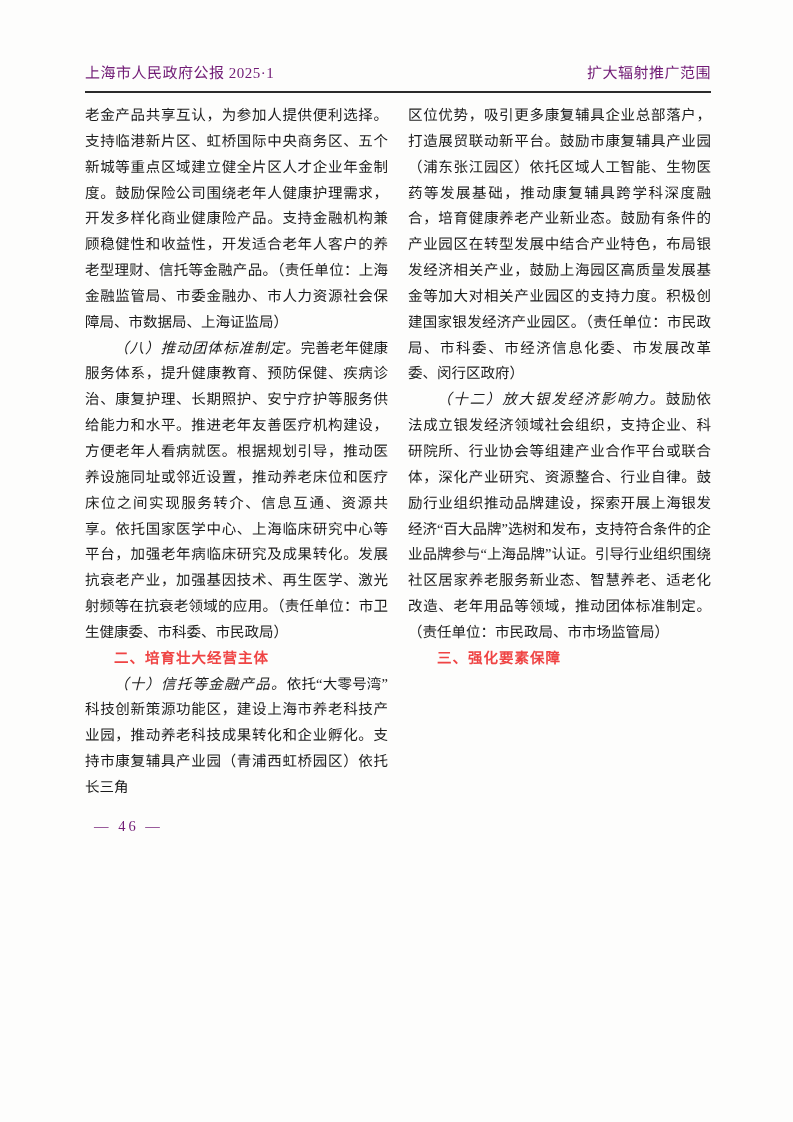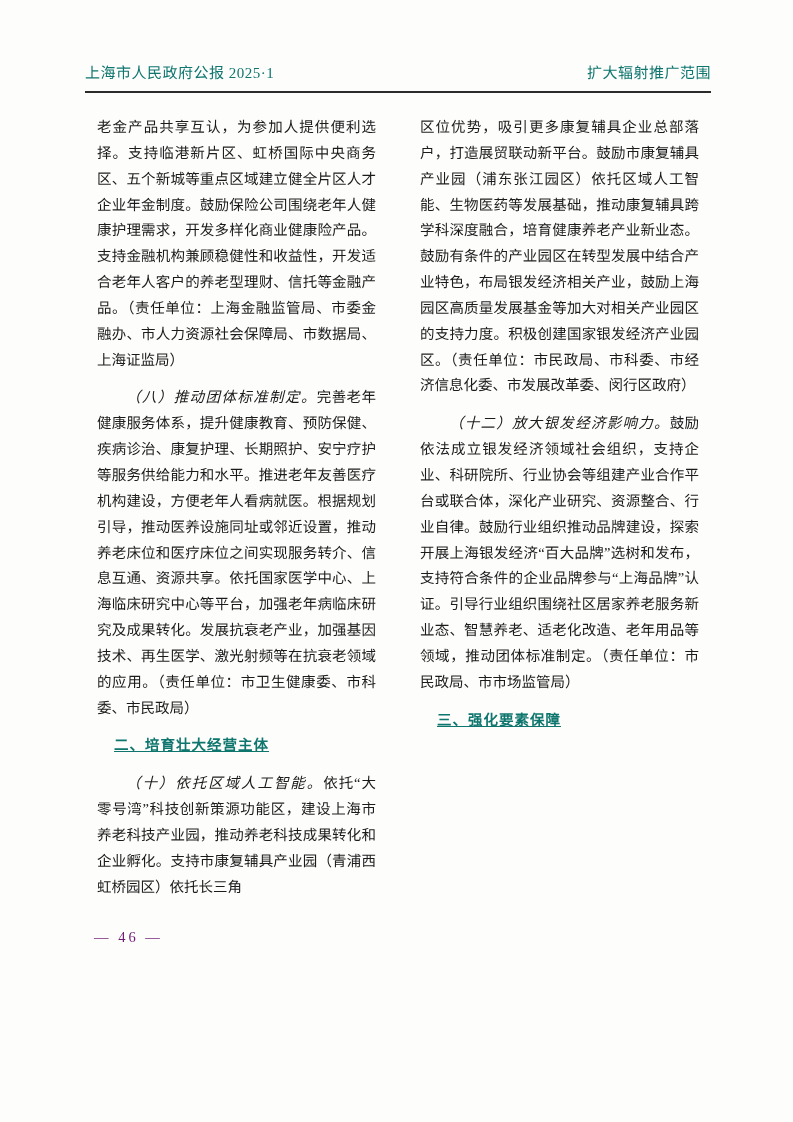--- a/index.html
+++ b/index.html
@@ -20,58 +20,57 @@
   .margin-box{
     margin:0 82px 0 85px; 
   }
   .header{
     padding-top:61px;
     display:flex;
     justify-content:space-between;
     align-items:baseline;
     font-size:15px;
     letter-spacing:0.5px;
-    color:#0f766e;
+    color:#701a75;
   }
   .rule{
     margin-top:9px;
     border-bottom:2px solid #2b2b2b;
     height:0;
   }
   .columns{
     display:flex;
     justify-content:space-between;
     margin-top:10px;
   }
   .col{
     width:303px;
     font-size:14.5px;
     line-height:25.85px;
     text-align:justify;
     text-justify:inter-character;
     color:#1b1b1b;
   }
   .col p.para{
-    margin:12px;
+    margin:0;
   }
   .col p.para.indent{
     text-indent:2em;
   }
   .lead{
     font-style:italic;
     letter-spacing:1px;
   }
   .heading{
     font-family:"Liberation Sans","DejaVu Sans",sans-serif;
     font-weight:bold;
     text-indent:2em;
     line-height:25.85px;
     letter-spacing:1px;
-    color:#0f766e;
-    text-decoration:underline;
+    color:#ef4444;
   }
   .footer{
     margin-top:17px;
     padding-left:9px;
     font-size:14.5px;
     letter-spacing:3px;
     color:#701a75;
   }
 </style>
 </head>
@@ -82,21 +81,21 @@
     <div class="header">
       <span>上海市人民政府公报 2025·1</span>
       <span>扩大辐射推广范围</span>
     </div>
     <div class="rule"></div>
     <div class="columns">
       <div class="col" id="col-left">
           <p class="para">老金产品共享互认，为参加人提供便利选择。支持临港新片区、虹桥国际中央商务区、五个新城等重点区域建立健全片区人才企业年金制度。鼓励保险公司围绕老年人健康护理需求，开发多样化商业健康险产品。支持金融机构兼顾稳健性和收益性，开发适合老年人客户的养老型理财、信托等金融产品。（责任单位：上海金融监管局、市委金融办、市人力资源社会保障局、市数据局、上海证监局）</p>
           <p class="para indent"><span class="lead">（八）推动团体标准制定。</span>完善老年健康服务体系，提升健康教育、预防保健、疾病诊治、康复护理、长期照护、安宁疗护等服务供给能力和水平。推进老年友善医疗机构建设，方便老年人看病就医。根据规划引导，推动医养设施同址或邻近设置，推动养老床位和医疗床位之间实现服务转介、信息互通、资源共享。依托国家医学中心、上海临床研究中心等平台，加强老年病临床研究及成果转化。发展抗衰老产业，加强基因技术、再生医学、激光射频等在抗衰老领域的应用。（责任单位：市卫生健康委、市科委、市民政局）</p>
           <div class="heading">二、培育壮大经营主体</div>
-          <p class="para indent"><span class="lead">（十）依托区域人工智能。</span>依托“大零号湾”科技创新策源功能区，建设上海市养老科技产业园，推动养老科技成果转化和企业孵化。支持市康复辅具产业园（青浦西虹桥园区）依托长三角</p>
+          <p class="para indent"><span class="lead">（十）信托等金融产品。</span>依托“大零号湾”科技创新策源功能区，建设上海市养老科技产业园，推动养老科技成果转化和企业孵化。支持市康复辅具产业园（青浦西虹桥园区）依托长三角</p>
         </div>
       <div class="col" id="col-right">
           <p class="para">区位优势，吸引更多康复辅具企业总部落户，打造展贸联动新平台。鼓励市康复辅具产业园（浦东张江园区）依托区域人工智能、生物医药等发展基础，推动康复辅具跨学科深度融合，培育健康养老产业新业态。鼓励有条件的产业园区在转型发展中结合产业特色，布局银发经济相关产业，鼓励上海园区高质量发展基金等加大对相关产业园区的支持力度。积极创建国家银发经济产业园区。（责任单位：市民政局、市科委、市经济信息化委、市发展改革委、闵行区政府）</p>
           <p class="para indent"><span class="lead">（十二）放大银发经济影响力。</span>鼓励依法成立银发经济领域社会组织，支持企业、科研院所、行业协会等组建产业合作平台或联合体，深化产业研究、资源整合、行业自律。鼓励行业组织推动品牌建设，探索开展上海银发经济“百大品牌”选树和发布，支持符合条件的企业品牌参与“上海品牌”认证。引导行业组织围绕社区居家养老服务新业态、智慧养老、适老化改造、老年用品等领域，推动团体标准制定。（责任单位：市民政局、市市场监管局）</p>
           <div class="heading">三、强化要素保障</div>
         </div>
     </div>
     <div class="footer">— 46 —</div>
   </div>
 </div>

